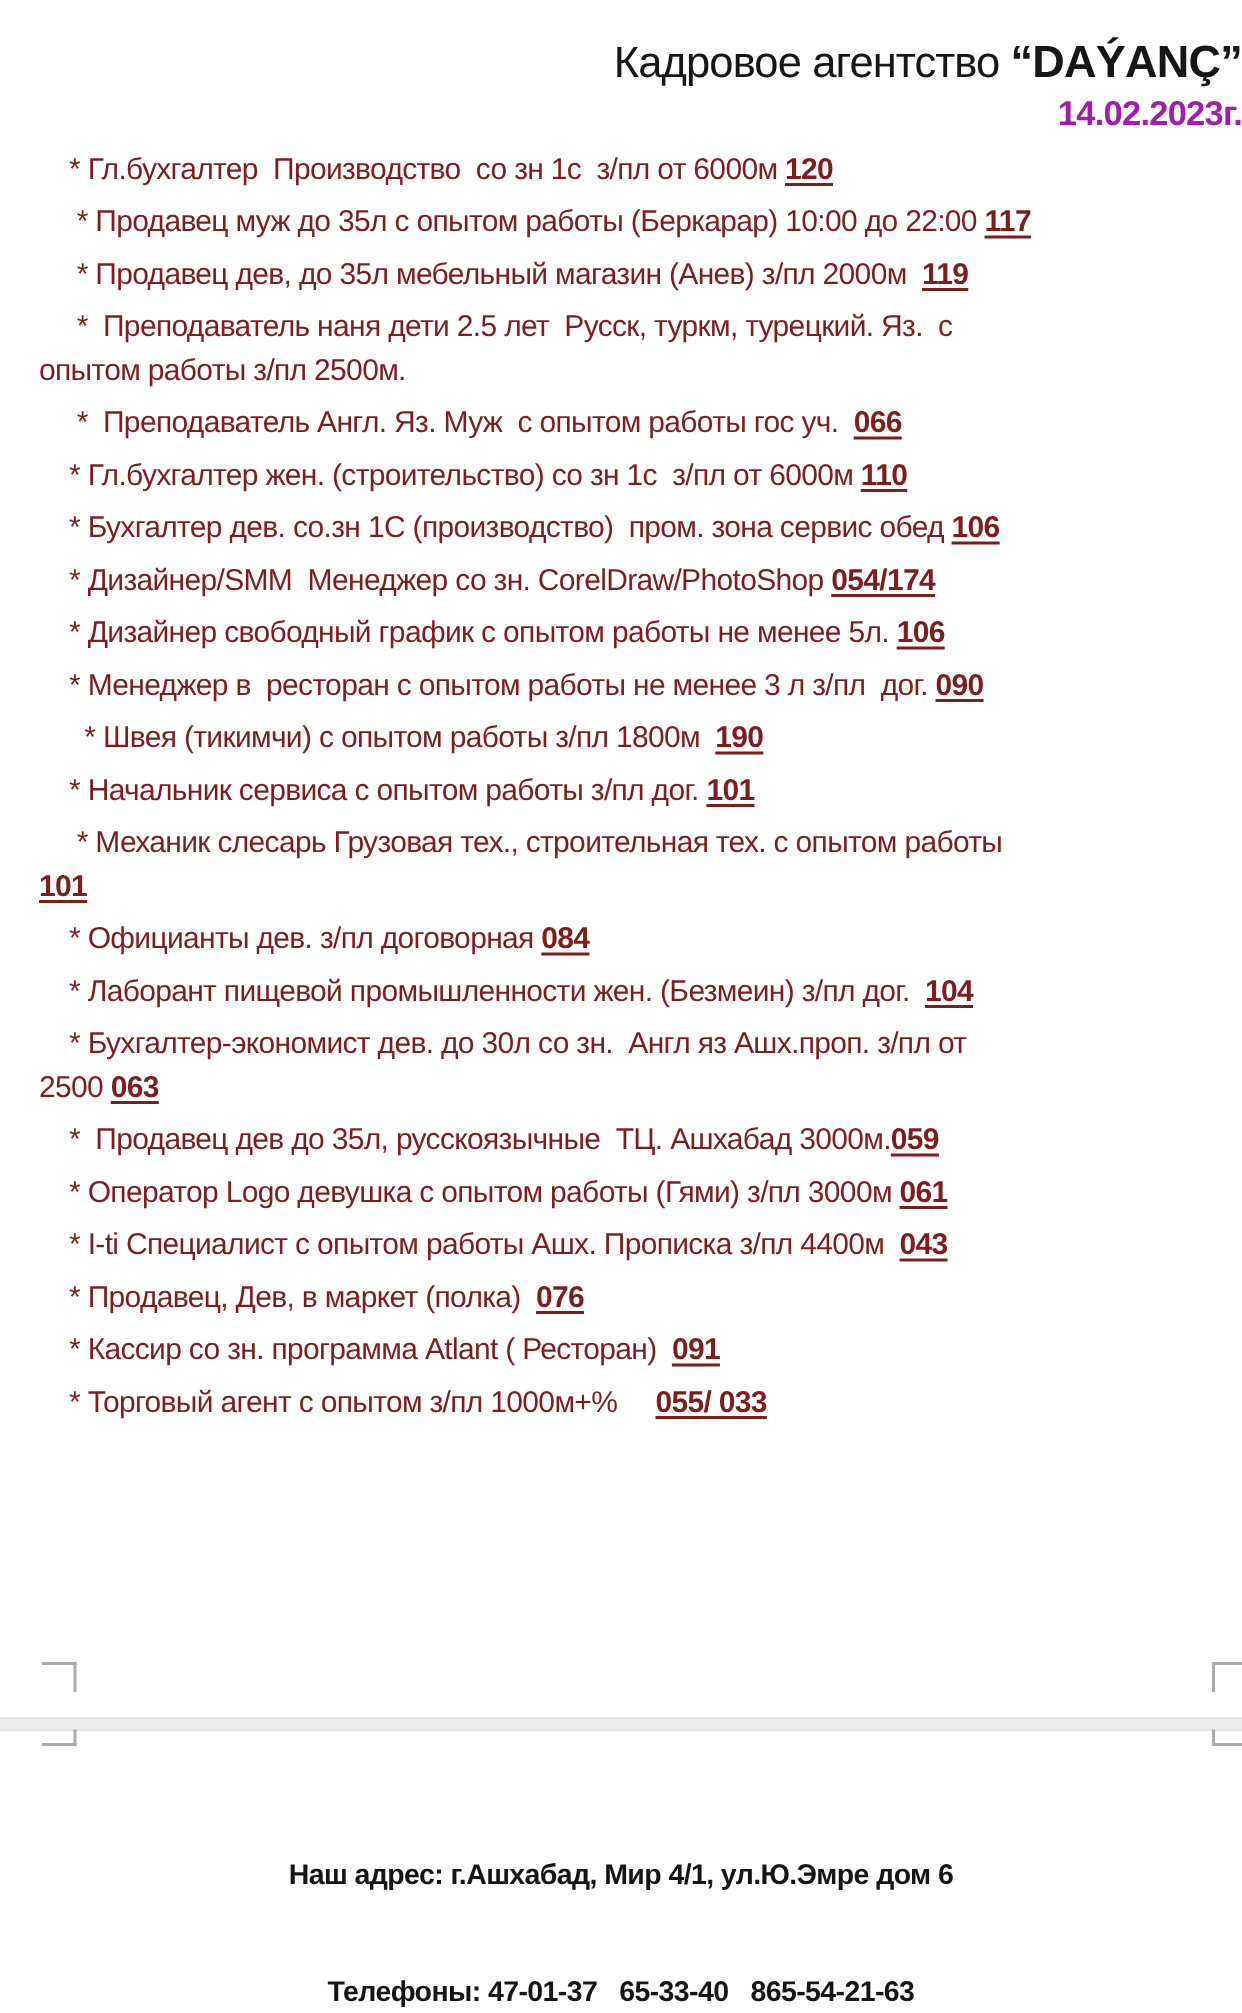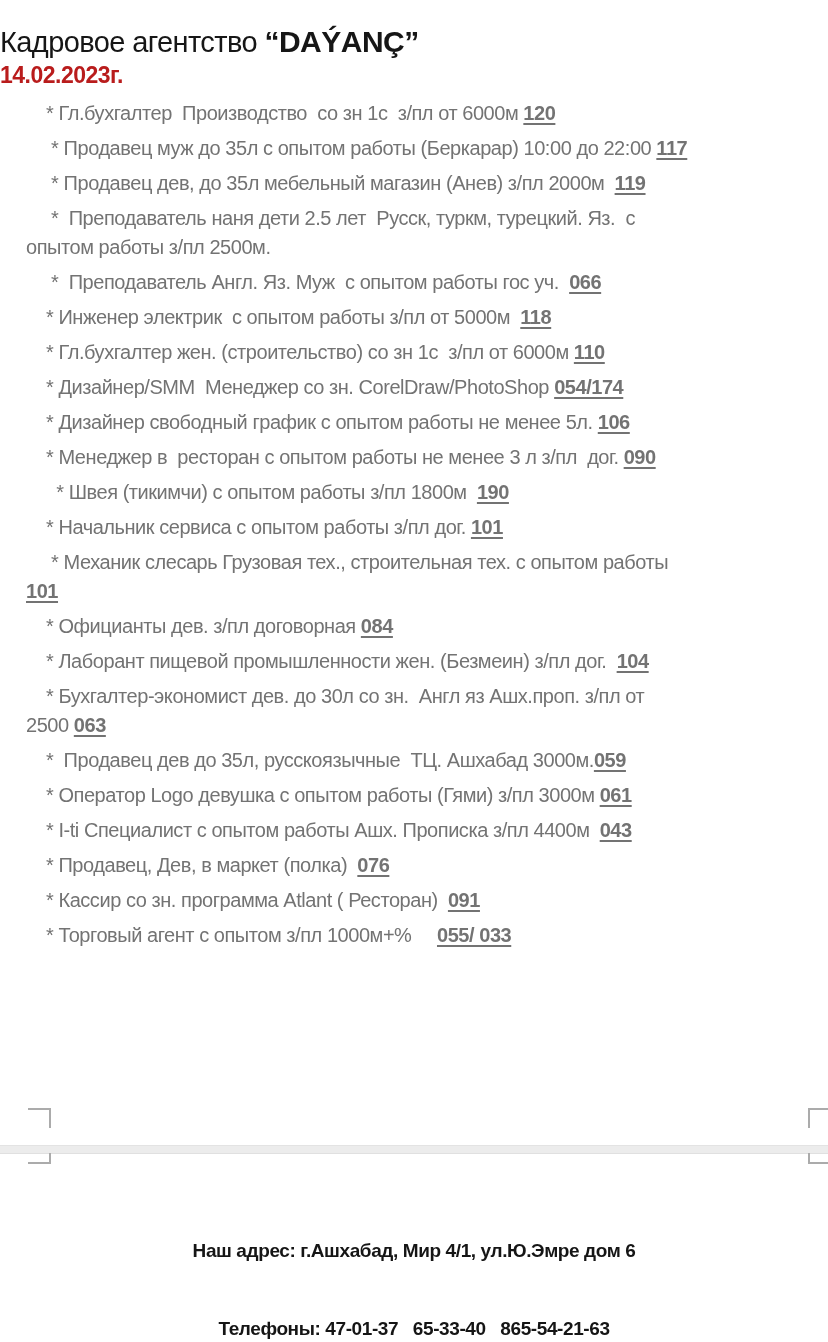--- a/index.html
+++ b/index.html
@@ -5,40 +5,40 @@
   html, body { margin: 0; padding: 0; }
   body {
     width: 828px; height: 1342px;
     background: #ffffff;
     position: relative;
     overflow: hidden;
     font-family: "Liberation Sans", sans-serif;
     color: #1a1a1a;
     -webkit-font-smoothing: antialiased;
   }
-  .doc-header { text-align: left; margin-top: 24px; }
+  .doc-header { text-align: right; margin-top: 24px; }
   .doc-title {
     font-size: 29px; font-weight: 400; margin: 0;
     letter-spacing: -0.6px; line-height: 36px; color: #161616;
   }
   .doc-title .brand { font-weight: 700; font-size: 30px; letter-spacing: -0.5px; }
   .doc-date {
     font-size: 23px; font-weight: 700; letter-spacing: -0.5px;
-    margin: 2px 0 10px 0; color: #b91c1c;
+    margin: 2px 0 10px 0; color: #a21caf;
   }
   .vacancy-list { margin-top: 6px; }
   .vacancy {
     margin: 0 0 6px 0;
     padding: 0 8px 0 26px;
     font-size: 20px;
     line-height: 29px;
     letter-spacing: -0.45px;
     white-space: pre-wrap;
     text-indent: 20px;
-    color: #737373;
+    color: #7f1d1d;
   }
   .vnum { font-weight: 700; text-decoration: underline; text-underline-offset: 3px; }
   
   .crop-mark { position: absolute; box-sizing: border-box; }
   .crop-mark.bl { left: 28px; top: 1108px; width: 23px; height: 20px; border-top: 2px solid #ababab; border-right: 2px solid #ababab; }
   .crop-mark.br { left: 808px; top: 1108px; width: 20px; height: 20px; border-top: 2px solid #ababab; border-left: 2px solid #ababab; }
   .page-separator { position: absolute; left: 0; right: 0; top: 1145px; height: 7px; background: #ececec; border-top: 1px solid #e3e3e3; border-bottom: 1px solid #e0e0e0; }
   .crop-mark.tl { left: 28px; top: 1153px; width: 23px; height: 11px; border-bottom: 2px solid #ababab; border-right: 2px solid #ababab; }
   .crop-mark.tr { left: 808px; top: 1153px; width: 20px; height: 11px; border-bottom: 2px solid #ababab; border-left: 2px solid #ababab; }
   .doc-footer {
@@ -61,24 +61,24 @@
 
   <p class="vacancy"><span class="vtext"> * Продавец муж до 35л с опытом работы (Беркарар) 10:00 до 22:00 </span><span class="vnum">117</span></p>
 
   <p class="vacancy"><span class="vtext"> * Продавец дев, до 35л мебельный магазин (Анев) з/пл 2000м  </span><span class="vnum">119</span></p>
 
   <p class="vacancy"><span class="vtext"> *  Преподаватель наня дети 2.5 лет  Русск, туркм, турецкий. Яз.  с
 опытом работы з/пл 2500м.</span><span class="vnum"></span></p>
 
   <p class="vacancy"><span class="vtext"> *  Преподаватель Англ. Яз. Муж  с опытом работы гос уч.  </span><span class="vnum">066</span></p>
 
-  <p class="vacancy"><span class="vtext">* Инженер электрик  с опытом работы з/пл от 5000м  </span><span class="vnum">118</span></p>
 
   <p class="vacancy"><span class="vtext">* Гл.бухгалтер жен. (строительство) со зн 1с  з/пл от 6000м </span><span class="vnum">110</span></p>
 
+  <p class="vacancy"><span class="vtext">* Бухгалтер дев. со.зн 1С (производство)  пром. зона сервис обед </span><span class="vnum">106</span></p>
 
   <p class="vacancy"><span class="vtext">* Дизайнер/SMM  Менеджер со зн. CorelDraw/PhotoShop </span><span class="vnum">054/174</span></p>
 
   <p class="vacancy"><span class="vtext">* Дизайнер свободный график с опытом работы не менее 5л. </span><span class="vnum">106</span></p>
 
   <p class="vacancy"><span class="vtext">* Менеджер в  ресторан с опытом работы не менее 3 л з/пл  дог. </span><span class="vnum">090</span></p>
 
   <p class="vacancy"><span class="vtext">  * Швея (тикимчи) с опытом работы з/пл 1800м  </span><span class="vnum">190</span></p>
 
   <p class="vacancy"><span class="vtext">* Начальник сервиса с опытом работы з/пл дог. </span><span class="vnum">101</span></p>

